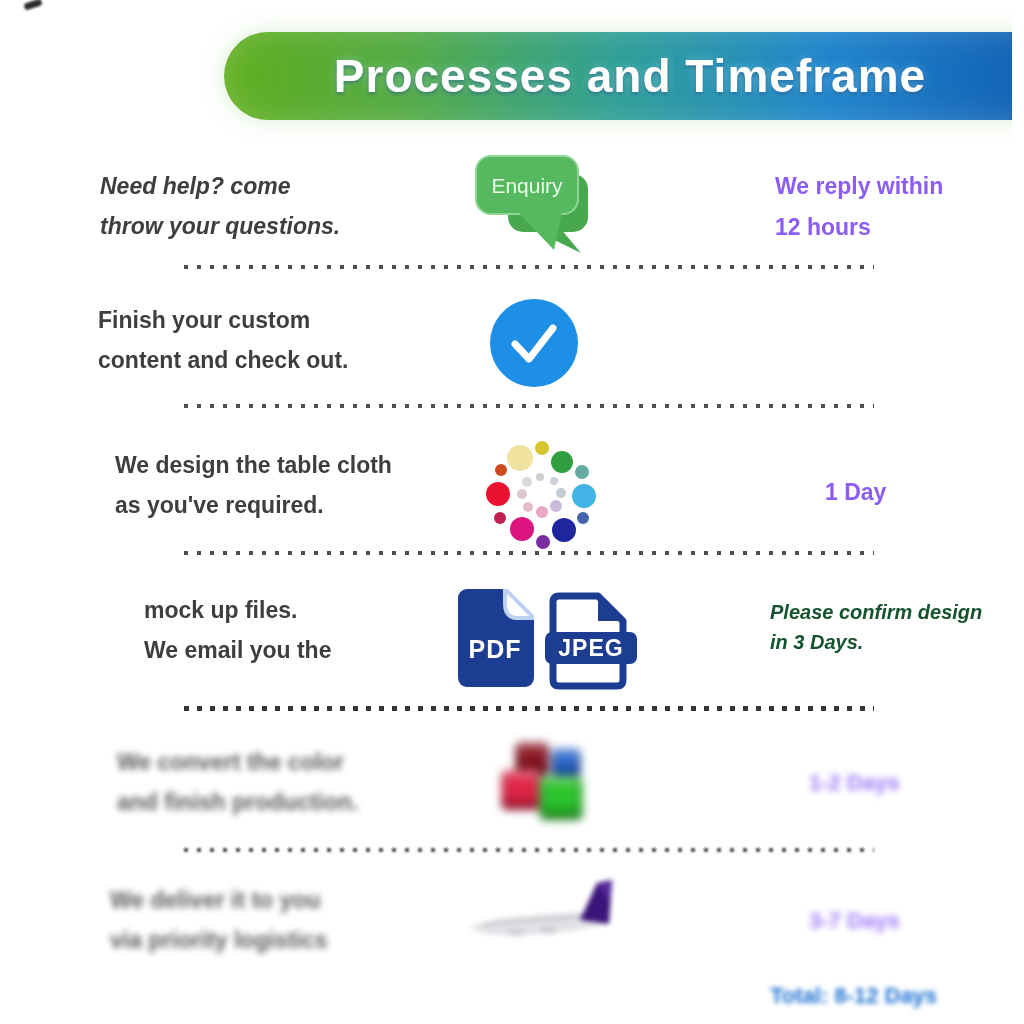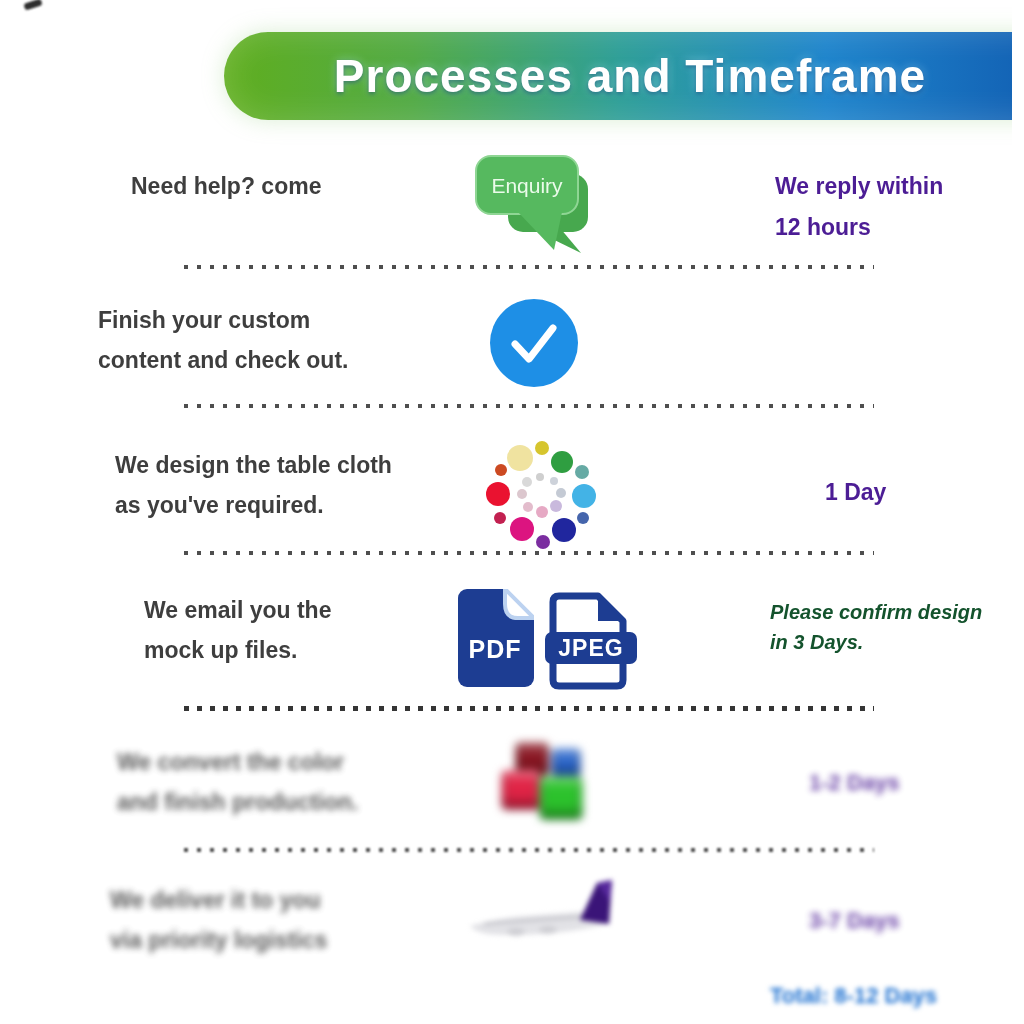--- a/index.html
+++ b/index.html
@@ -18,21 +18,21 @@
     background:linear-gradient(90deg,#5fae1e 0%,#53ab46 22%,#2f9f98 46%,#1f85cc 70%,#0f58ae 100%);
     box-shadow:0 0 22px rgba(150,205,130,.35), inset 0 0 34px rgba(255,255,255,.18);
   }
   .banner-title{
     position:absolute;left:0;top:0;width:812px;height:88px;line-height:88px;
     text-align:center;color:#ffffff;font-size:46px;font-weight:700;letter-spacing:1px;
     text-shadow:0 2px 4px rgba(0,45,105,.45), 0 0 10px rgba(180,240,255,.45);
   }
 
   .ltext{position:absolute;color:#3e3e3e;font-weight:700;font-size:23px;line-height:40px;}
-  .rtext{position:absolute;color:#4c1d95;font-weight:700;font-size:23px;line-height:41px;}
+  .rtext{position:absolute;color:#8b5cf6;font-weight:700;font-size:23px;line-height:41px;}
   .rtext.blue{color:#14532d;font-size:20px;line-height:30px;font-style:italic;}
   .blur3{filter:blur(3px);opacity:.85;}
 
   .sep{position:absolute;left:172px;width:690px;height:4px;
     background:repeating-linear-gradient(to right,#4e4e4e 0 4px,transparent 4px 13px);}
   .sep.bold{background:repeating-linear-gradient(to right,#353535 0 5px,transparent 5px 13px);height:5px;}
   .sep.soft{filter:blur(1px);}
 
   .icon-abs{position:absolute;}
 
@@ -50,22 +50,23 @@
 <body>
 
 <div class="canvas">
 
   <div class="speck"></div>
 
   <div class="banner">
     <div class="banner-title">Processes and Timeframe</div>
   </div>
 
-  <div class="ltext" style="left:119px;top:166px;">
+  <div class="ltext" style="left:88px;top:166px;font-style:italic;">
     <div>Need help? come</div>
+    <div>throw your questions.</div>
   </div>
   <svg class="icon-abs" style="left:462px;top:150px;" width="120" height="112" viewBox="0 0 120 112">
     <rect x="34" y="24" width="80" height="58" rx="15" fill="#47a84e"></rect>
     <path d="M86 78 L107 103 L64 82 Z" fill="#47a84e"></path>
     <rect x="2" y="6" width="102" height="58" rx="15" fill="#56b95f" stroke="#8fd694" stroke-width="2"></rect>
     <path d="M44 62 L88 62 L80 100 Z" fill="#56b95f"></path>
     <text x="53" y="43" text-anchor="middle" font-size="21" fill="#eafbea">Enquiry</text>
   </svg>
   <div class="rtext" style="left:763px;top:166px;">
     <div>We reply within</div>
@@ -111,22 +112,22 @@
       <span class="pdot" style="left: 41px; top: 70px; width: 10px; height: 10px; background: rgb(227, 188, 204);"></span>
       <span class="pdot" style="left: 35px; top: 57px; width: 10px; height: 10px; background: rgb(220, 199, 206);"></span>
     </div>
   <div class="rtext" style="left:813px;top:472px;">
     <div>1 Day</div>
   </div>
 
   <div class="sep" style="top:551px;"></div>
 
   <div class="ltext" style="left:132px;top:590px;">
+    <div>mock up files.</div>
     <div>We email you the</div>
-    <div>mock up files.</div>
   </div>
   <svg class="icon-abs" style="left:446px;top:589px;" width="76" height="98" viewBox="0 0 76 98">
     <rect x="0" y="0" width="76" height="98" rx="9" fill="#1d3d92"></rect>
     <path d="M47 0 L76 0 L76 29 Z" fill="#ffffff"></path>
     <path d="M47 0 L76 29 L60 29 Q47 29 47 15 Z" fill="#ffffff" stroke="#bcd2f0" stroke-width="4" stroke-linejoin="round"></path>
     <text x="37" y="69" text-anchor="middle" font-size="25" font-weight="bold" letter-spacing="1" fill="#ffffff">PDF</text>
   </svg>
   <svg class="icon-abs" style="left:533px;top:592px;" width="92" height="100" viewBox="0 0 92 100">
     <path d="M14 4 H53 L78 29 V88 Q78 94 72 94 H14 Q8 94 8 88 V10 Q8 4 14 4 Z" fill="#ffffff" stroke="#1d3d92" stroke-width="7" stroke-linejoin="round"></path>
     <path d="M53 4 L78 29 H53 Z" fill="#1d3d92"></path>

